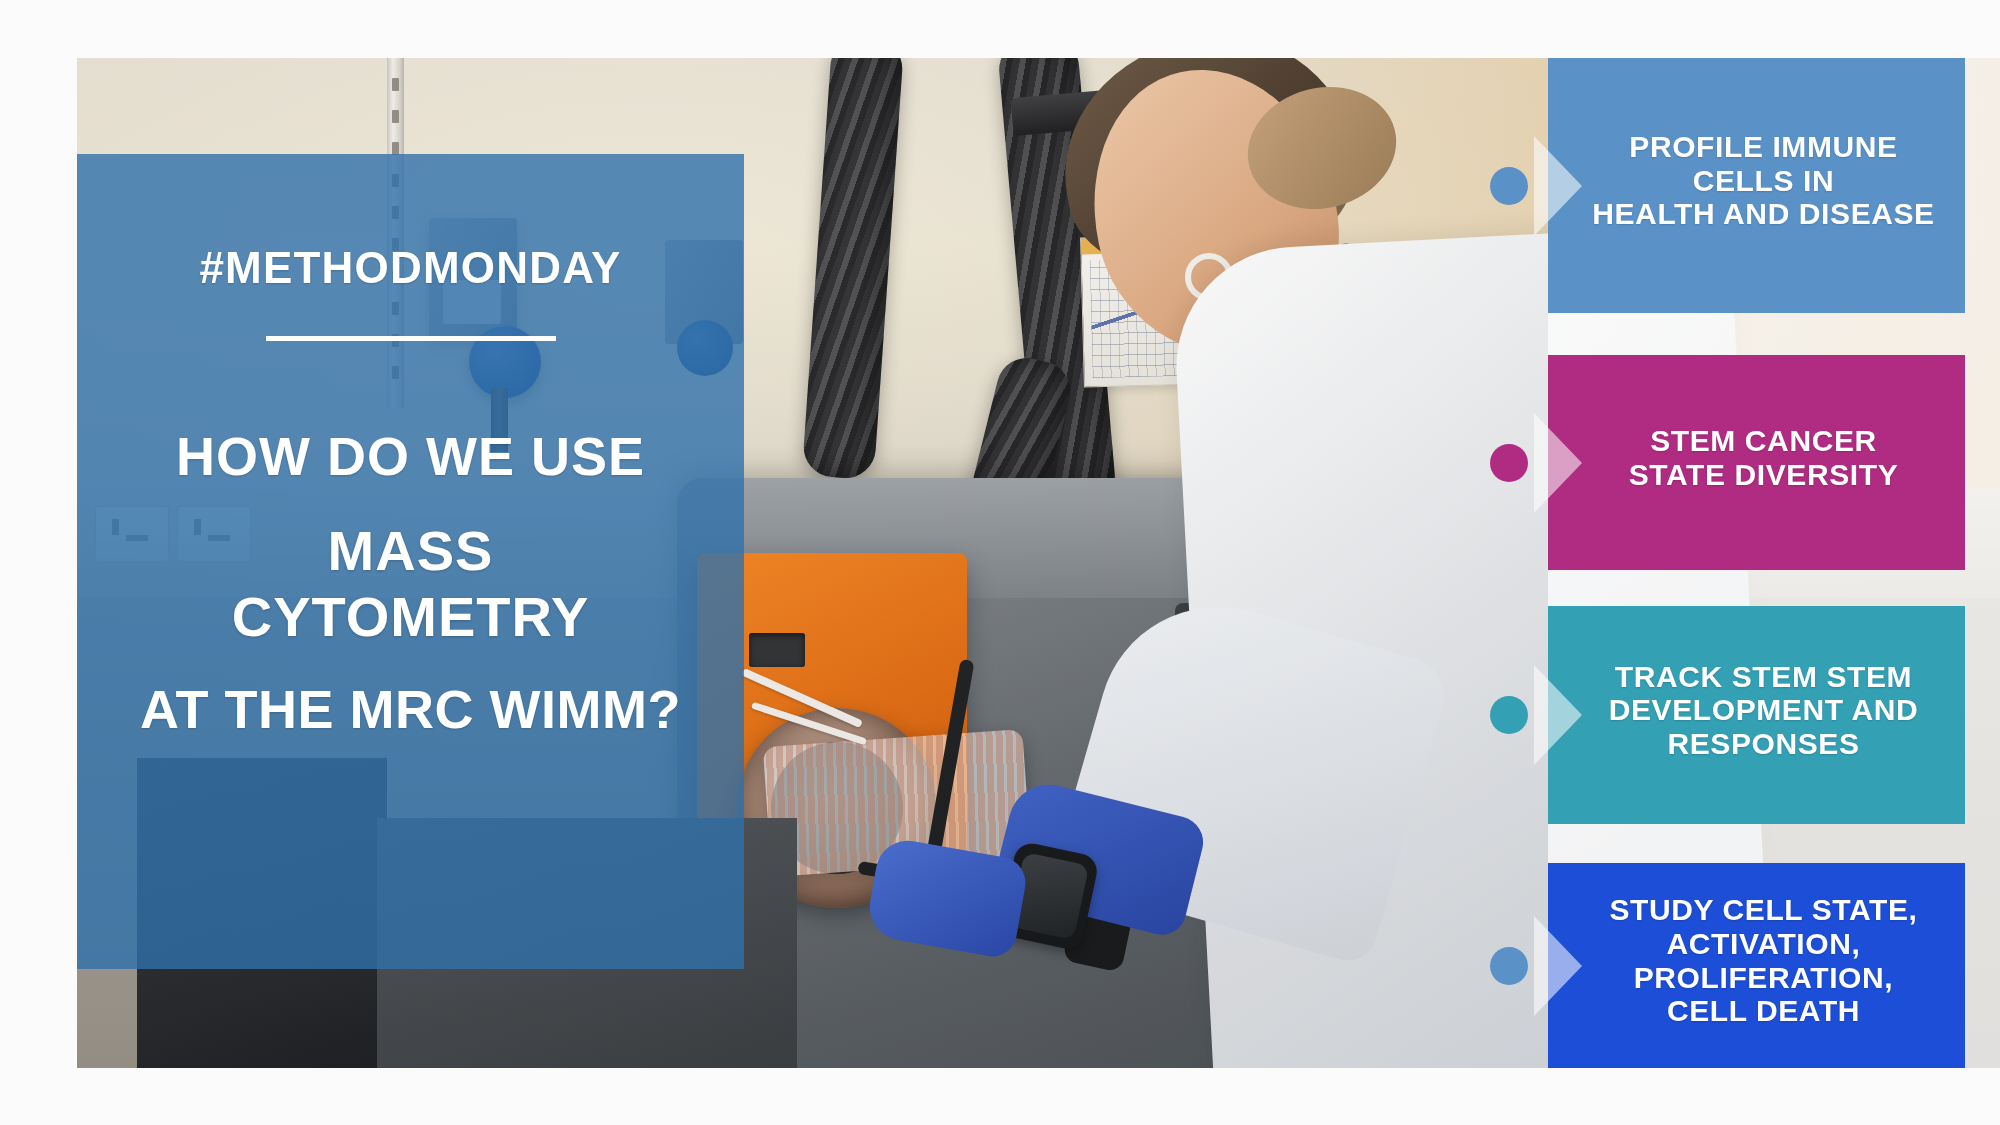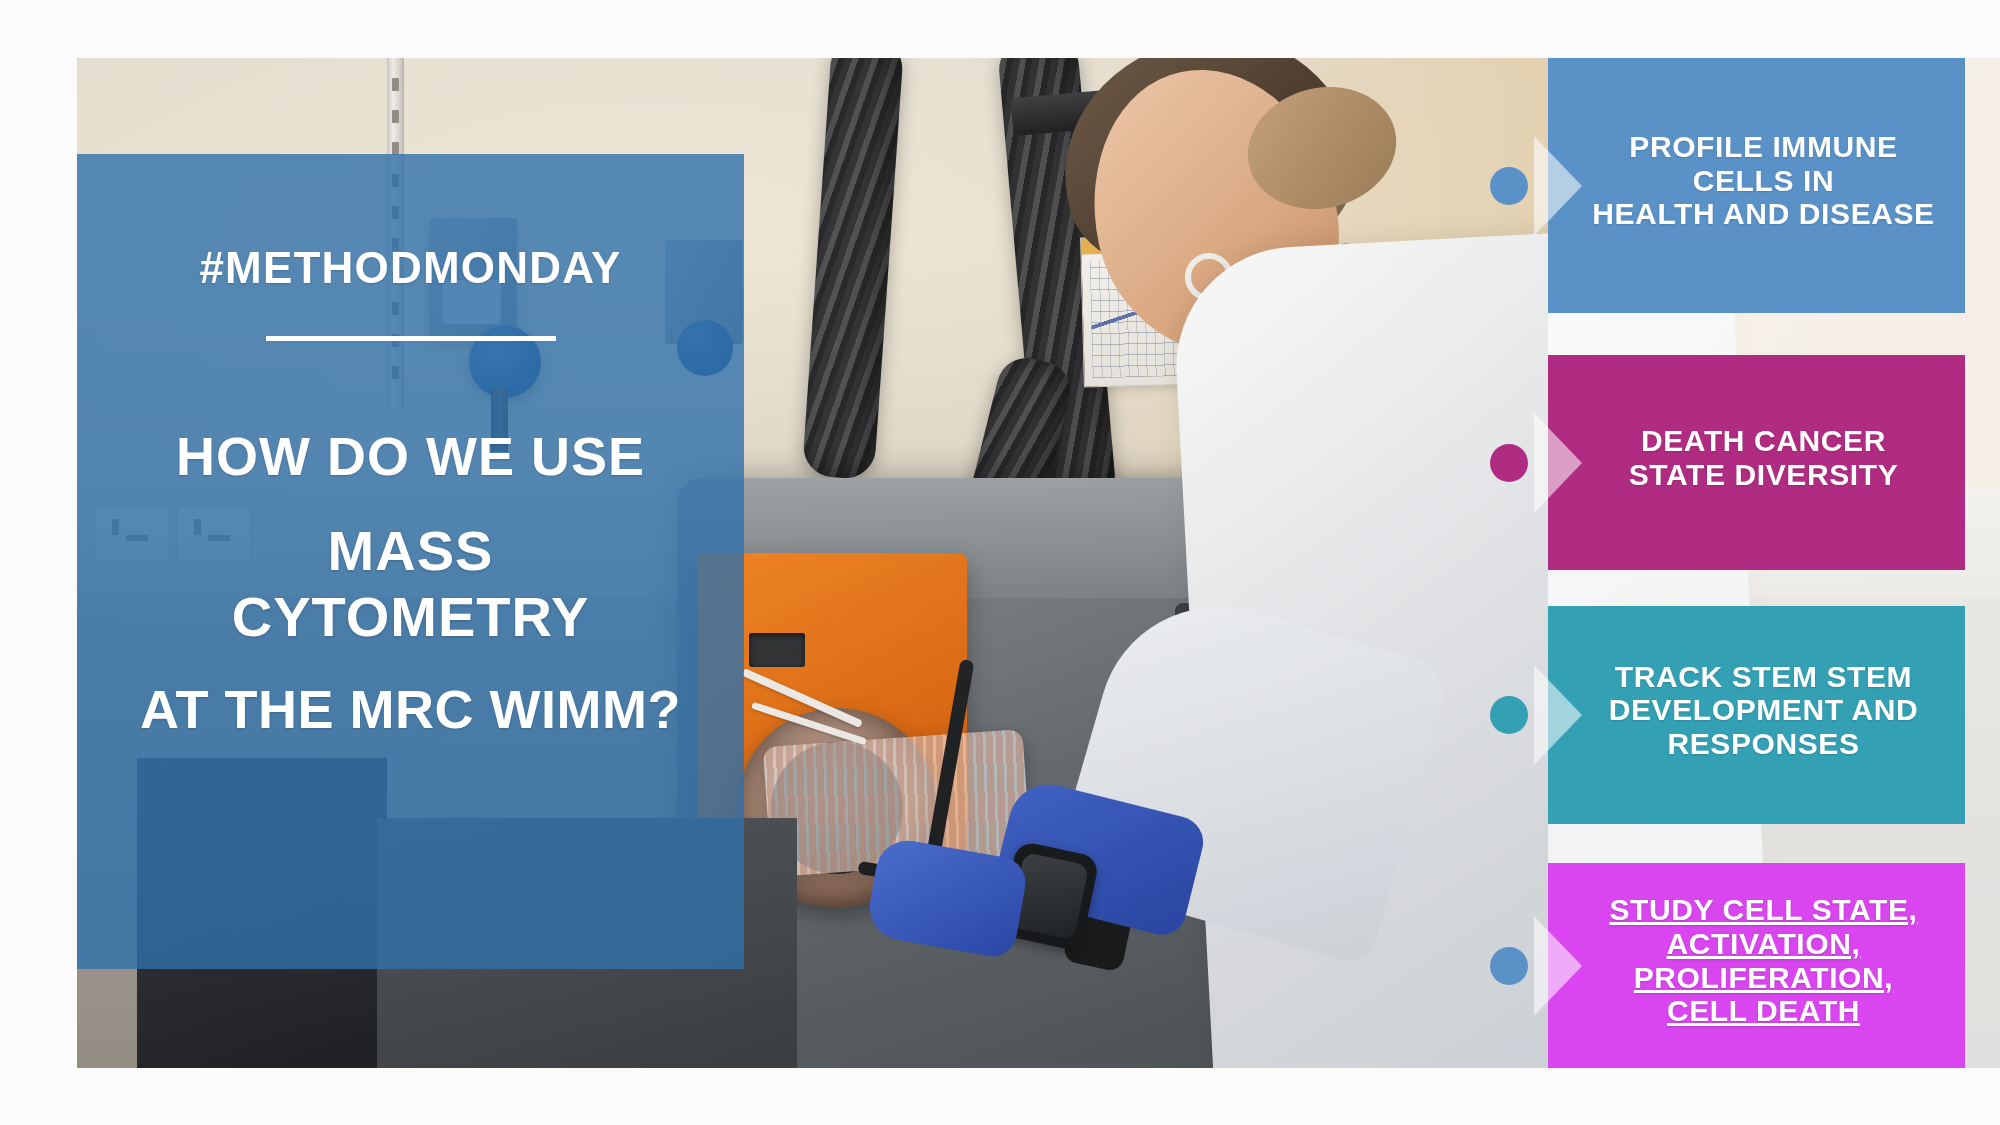--- a/index.html
+++ b/index.html
@@ -561,38 +561,38 @@
         <span>HEALTH AND DISEASE</span>
       </div>
     </div>
 
     <div class="callout c2" style="background: rgb(176, 44, 130);">
       <div class="marker">
         <div class="dot" style="background: rgb(176, 44, 130);"></div>
         <div class="arrow"></div>
       </div>
       <div>
-        <span>DEATH CANCER</span>
+        <span>STEM CANCER</span>
         <span>STATE DIVERSITY</span>
       </div>
     </div>
 
     <div class="callout c3" style="background: rgb(52, 160, 180);">
       <div class="marker">
         <div class="dot" style="background: rgb(52, 160, 180);"></div>
         <div class="arrow"></div>
       </div>
       <div>
         <span>TRACK STEM STEM</span>
         <span>DEVELOPMENT AND</span>
         <span>RESPONSES</span>
       </div>
     </div>
 
-    <div class="callout c4" style="background: #d946ef; text-decoration: underline;">
+    <div class="callout c4" style="background: #1d4ed8;">
       <div class="marker">
         <div class="dot" style="background: rgb(90, 146, 200);"></div>
         <div class="arrow"></div>
       </div>
       <div>
         <span>STUDY CELL STATE,</span>
         <span>ACTIVATION,</span>
         <span>PROLIFERATION,</span>
         <span>CELL DEATH</span>
       </div>

